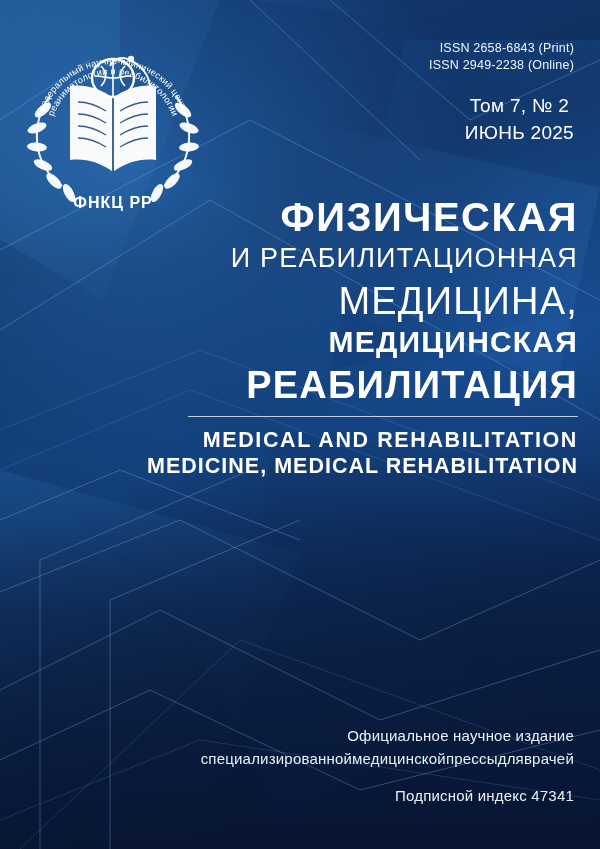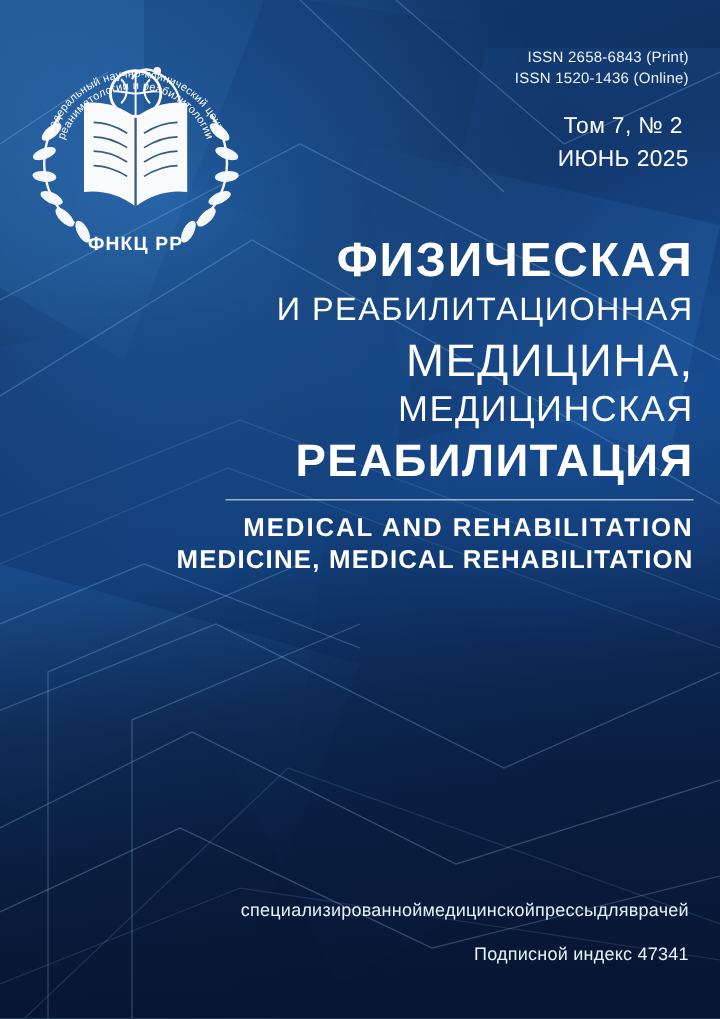--- a/index.html
+++ b/index.html
@@ -150,21 +150,21 @@
     margin-bottom: 10px;
   }
   .t3 {
     font-size: 38px;
     font-weight: 400;
     letter-spacing: 1.2px;
     margin-bottom: 4px;
   }
   .t4 {
     font-size: 30px;
-    font-weight: 400;
+    font-weight: 700;
     letter-spacing: 1.2px;
     margin-bottom: 8px;
   }
   .t5 {
     font-size: 38px;
     font-weight: 700;
     letter-spacing: 1.2px;
     margin-bottom: 10px;
     padding-left: 14px;
   }
@@ -320,37 +320,38 @@
       <text font-family="Liberation Sans, sans-serif" font-size="9.2" fill="#ffffff" letter-spacing="0.2">
         <textPath href="#arcTop2" startOffset="50%" text-anchor="middle">реаниматологии и реабилитологии</textPath>
       </text>
 
       <text x="95" y="194" text-anchor="middle" font-family="Liberation Sans, sans-serif" font-size="16" font-weight="bold" fill="#ffffff" letter-spacing="1">ФНКЦ РР</text>
     </svg>
   </div>
 
   <div class="issn-block">
     <div class="issn-line">ISSN 2658-6843 (Print)</div>
-    <div class="issn-line">ISSN 1520-1436 (Online)</div>
+    <div class="issn-line">ISSN 2949-2238 (Online)</div>
   </div>
 
   <div class="volume-block">
     <div class="volume-line">Том 7, № 2</div>
     <div class="volume-line">ИЮНЬ 2025</div>
   </div>
 
   <div class="title-block">
     <div class="t-line t1">ФИЗИЧЕСКАЯ</div>
     <div class="t-line t2">И РЕАБИЛИТАЦИОННАЯ</div>
     <div class="t-line t3">МЕДИЦИНА,</div>
     <div class="t-line t4">МЕДИЦИНСКАЯ</div>
     <div class="t-line t5">РЕАБИЛИТАЦИЯ</div>
     <div class="rule"></div>
     <div class="t-line t-en1">MEDICAL AND REHABILITATION</div>
     <div class="t-line t-en2">MEDICINE, MEDICAL REHABILITATION</div>
   </div>
 
   <div class="footer">
+    <div class="f-line1">Официальное научное издание</div>
     <div class="f-line2">специализированноймедицинскойпрессыдляврачей</div>
     <div class="f-line3">Подписной индекс 47341</div>
   </div>
 
 </div>
 
 </body></html>

